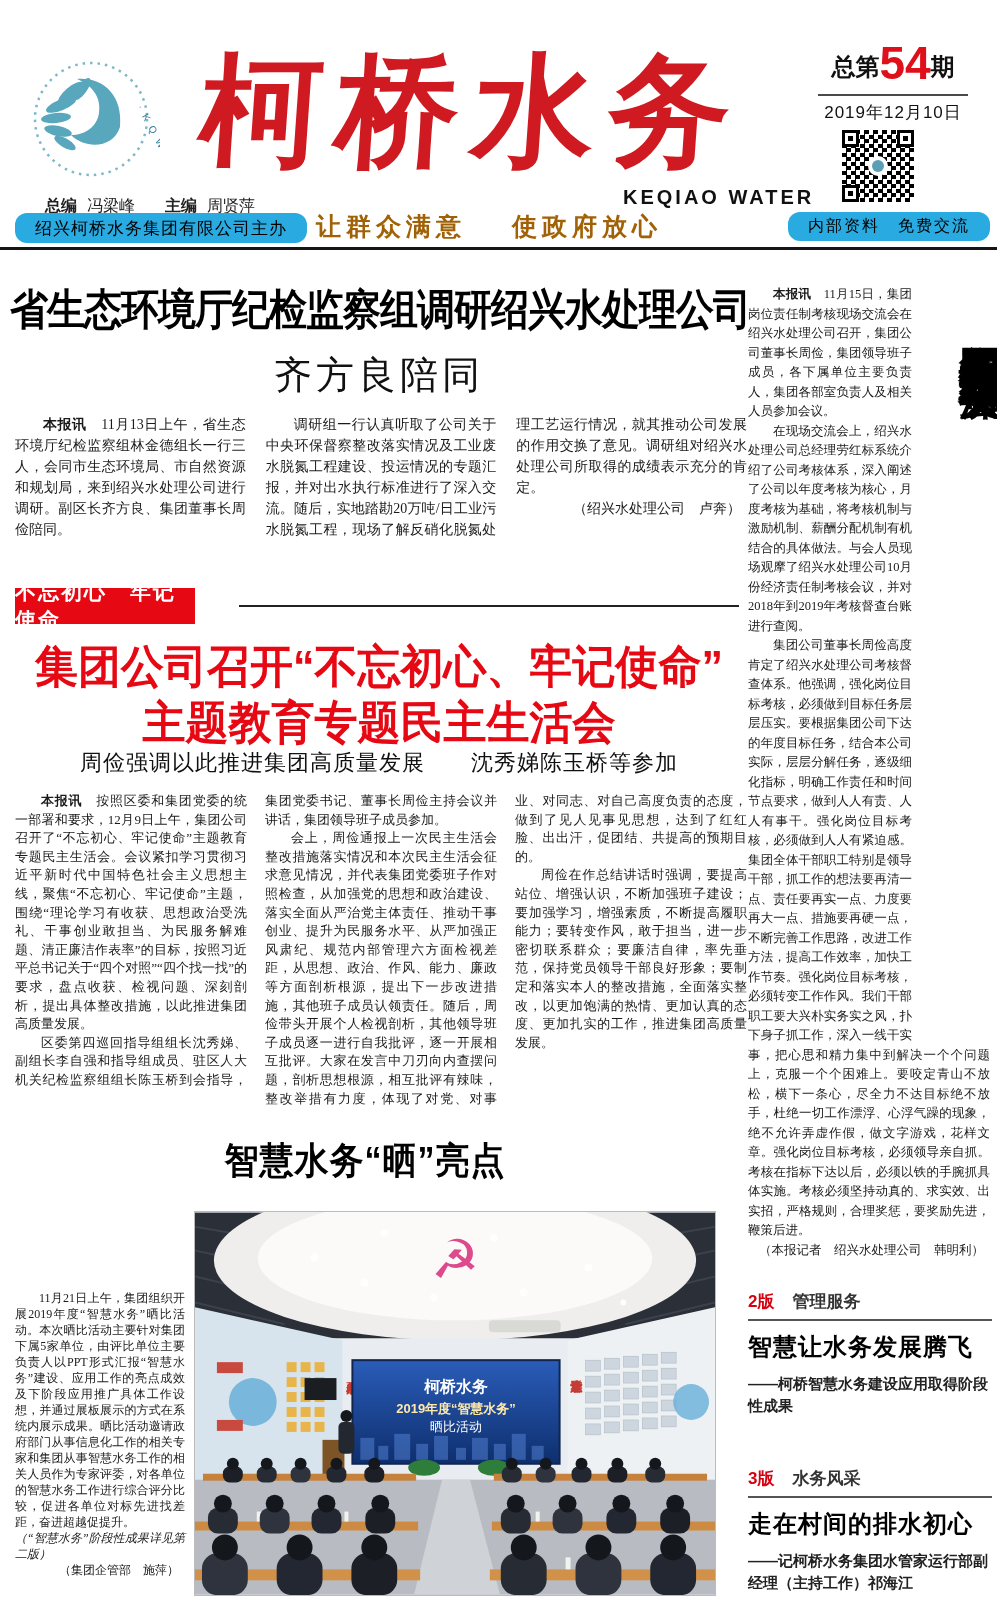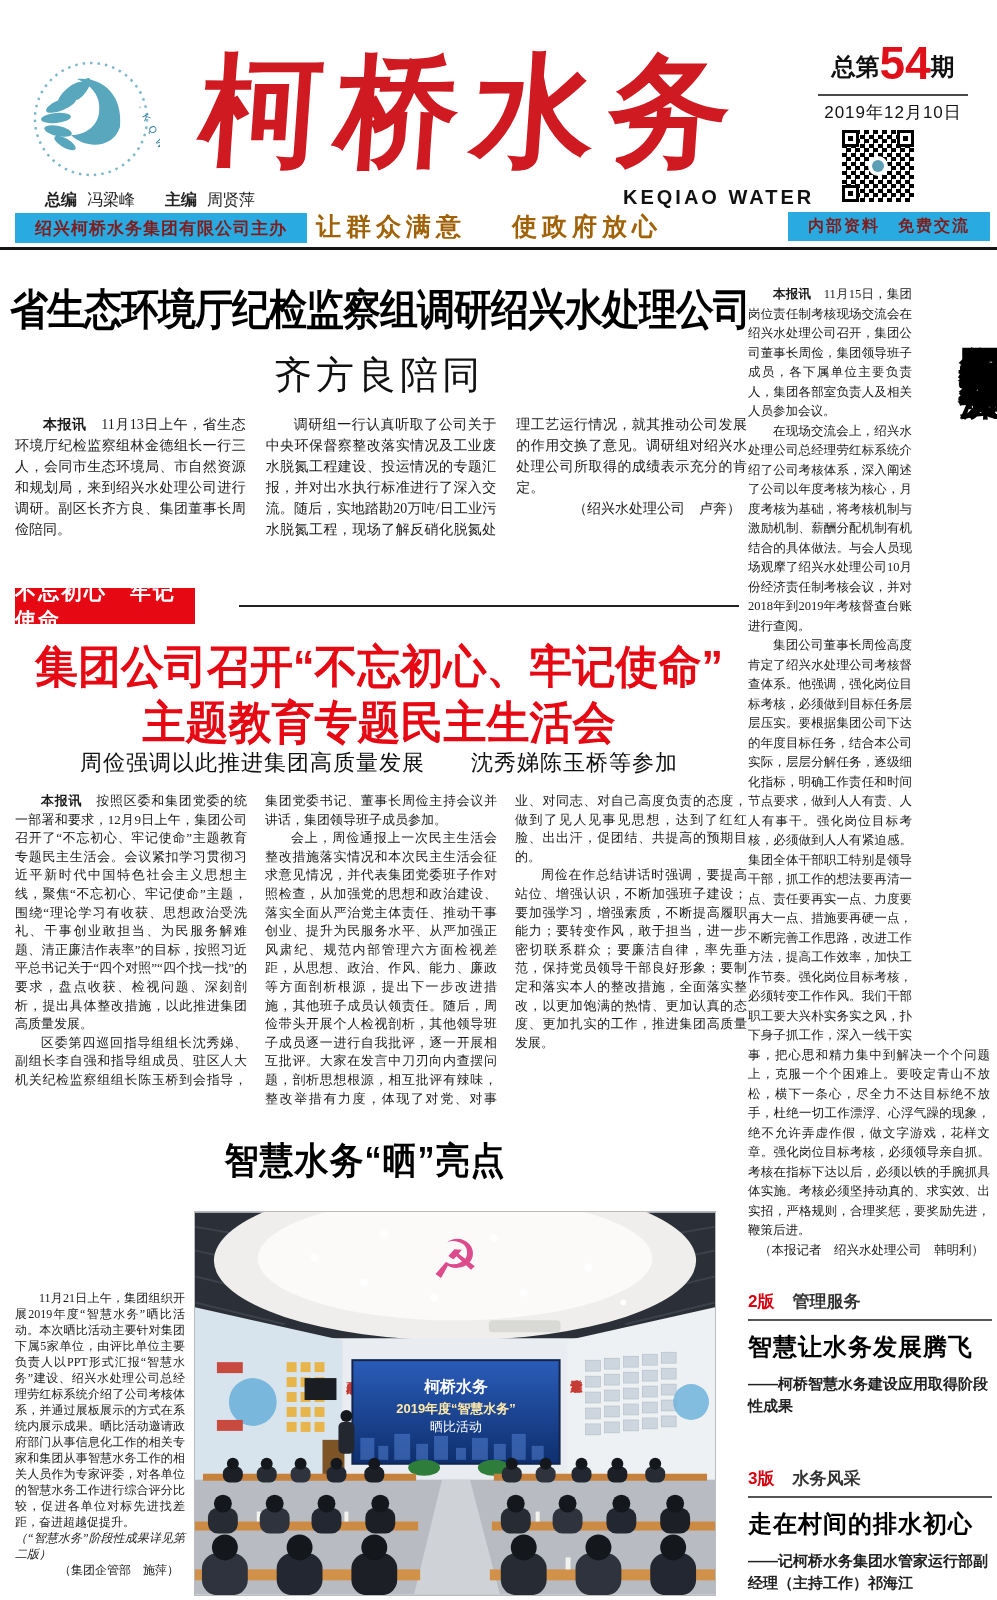--- a/index.html
+++ b/index.html
@@ -14,25 +14,25 @@
   #issue-line{font-size:24px;font-weight:bold;color:#111;white-space:nowrap;}
   #issue-line .issue-no{font-size:46px;color:#e0101a;font-weight:bold;vertical-align:-4px;letter-spacing:0;}
   #issue-rule{width:150px;margin:4px auto 5px auto;border-top:2px solid #4a4a4a;}
   #issue-date{font-size:17px;letter-spacing:1px;color:#111;}
   #qr{left:842px;top:130px;width:72px;height:72px;background:
       conic-gradient(#000 25%,#fff 0 50%,#000 0 75%,#fff 0);background-size:9px 9px;outline:2px solid #fff;}
   .finder{position:absolute;width:17px;height:17px;border:3px solid #000;background:#fff;box-sizing:border-box;}
   .finder::after{content:"";position:absolute;left:3px;top:3px;width:5px;height:5px;background:#000;}
   .qr-center{position:absolute;left:26px;top:26px;width:20px;height:20px;background:#fff;border-radius:50%;}
   .qr-center::after{content:"";position:absolute;left:4px;top:4px;width:12px;height:12px;border-radius:50%;background:#5c9fb5;}
-  #editors{left:45px;top:190px;font-size:16px;color:#222;font-family:"Liberation Serif","DejaVu Serif",serif;}
+  #editors{left:45px;top:196px;font-size:16px;color:#222;font-family:"Liberation Serif","DejaVu Serif",serif;}
   #editors b{font-family:"Liberation Sans","DejaVu Sans",sans-serif;margin-right:10px;}
   #editors .name{margin-right:26px;}
   #english-title{left:612px;top:186px;font-size:20px;font-weight:bold;letter-spacing:3px;color:#111;margin-left:11px;}
-  .blue-box{background:#29abe2;color:#7f1d1d;font-weight:bold;display:flex;align-items:center;justify-content:center;}
+  .blue-box{background:#29abe2;color:#000000;font-weight:normal;display:flex;align-items:center;justify-content:center;border-radius:12px;}
   #organizer-box{left:15px;top:213px;width:292px;height:30px;font-size:17px;letter-spacing:1px;}
   #slogan{left:316px;top:210px;font-size:25px;font-weight:900;letter-spacing:5px;color:#a16207;white-space:nowrap;}
   #slogan span{margin-right:46px;}
   #notice-box{left:788px;top:212px;width:202px;height:29px;font-size:16px;letter-spacing:2px;}
   #header-rule{left:0;top:247px;width:997px;height:3px;background:#151515;}
   
   #lead-headline{left:10px;top:284px;width:738px;text-align:center;font-size:38px;font-weight:900;
       letter-spacing:-1px;color:#000;transform:scaleY(1.12);white-space:nowrap;}
   #lead-subhead{left:10px;top:350px;width:738px;text-align:center;font-size:38px;
       font-family:"Liberation Serif","DejaVu Serif",serif;color:#111;letter-spacing:4px;}
@@ -152,21 +152,21 @@
     <div class="v-headline">集团召开岗位责任制考核现场交流会</div>
     <p><b class="lead">本报讯</b>　<span>11月15日，集团岗位责任制考核现场交流会在绍兴水处理公司召开，集团公司董事长周俭，集团领导班子成员，各下属单位主要负责人，集团各部室负责人及相关人员参加会议。</span></p>
     <p>在现场交流会上，绍兴水处理公司总经理劳红标系统介绍了公司考核体系，深入阐述了公司以年度考核为核心，月度考核为基础，将考核机制与激励机制、薪酬分配机制有机结合的具体做法。与会人员现场观摩了绍兴水处理公司10月份经济责任制考核会议，并对2018年到2019年考核督查台账进行查阅。</p>
     <p>集团公司董事长周俭高度肯定了绍兴水处理公司考核督查体系。他强调，强化岗位目标考核，必须做到目标任务层层压实。要根据集团公司下达的年度目标任务，结合本公司实际，层层分解任务，逐级细化指标，明确工作责任和时间节点要求，做到人人有责、人人有事干。强化岗位目标考核，必须做到人人有紧迫感。集团全体干部职工特别是领导干部，抓工作的想法要再清一点、责任要再实一点、力度要再大一点、措施要再硬一点，不断完善工作思路，改进工作方法，提高工作效率，加快工作节奏。强化岗位目标考核，必须转变工作作风。我们干部职工要大兴朴实务实之风，扑下身子抓工作，深入一线干实事，把心思和精力集中到解决一个个问题上，克服一个个困难上。要咬定青山不放松，横下一条心，尽全力不达目标绝不放手，杜绝一切工作漂浮、心浮气躁的现象，绝不允许弄虚作假，做文字游戏，花样文章。强化岗位目标考核，必须领导亲自抓。考核在指标下达以后，必须以铁的手腕抓具体实施。考核必须坚持动真的、求实效、出实招，严格规则，合理奖惩，要奖励先进，鞭策后进。</p>
     <p class="byline">（本报记者　绍兴水处理公司　韩明利）</p>
   </div>
 
   <div class="abs" id="smart-headline">智慧水务“晒”亮点</div>
 
   <div class="abs bodytext" id="smart-body">
-    <p>11月21日上午，集团组织开展2019年度“智慧水务”晒比活动。本次晒比活动主要针对集团下属5家单位，由评比单位主要负责人以PPT形式汇报“智慧水务”建设、绍兴水处理公司总经理劳红标系统介绍了公司考核体系，并通过展板展示的方式在系统内展示成果。晒比活动邀请政府部门从事信息化工作的相关专家和集团从事智慧水务工作的相关人员作为专家评委，对各单位的智慧水务工作进行综合评分比较，促进各单位对标先进找差距，奋进超越促提升。</p>
+    <p>11月21日上午，集团组织开展2019年度“智慧水务”晒比活动。本次晒比活动主要针对集团下属5家单位，由评比单位主要负责人以PPT形式汇报“智慧水务”建设、应用工作的亮点成效及下阶段应用推广具体工作设想，并通过展板展示的方式在系统内展示成果。晒比活动邀请政府部门从事信息化工作的相关专家和集团从事智慧水务工作的相关人员作为专家评委，对各单位的智慧水务工作进行综合评分比较，促进各单位对标先进找差距，奋进超越促提升。</p>
     <p class="note">（“智慧水务”阶段性成果详见第二版）</p>
     <p class="byline">（集团企管部　施萍）</p>
   </div>
 
   <div class="abs" id="photo">
     <svg width="520" height="383" viewBox="0 0 522 383">
       <defs>
         <linearGradient id="screenGrad" x1="0" y1="0" x2="0" y2="1">
           <stop offset="0" stop-color="#2a5cb8"></stop>
             <stop offset="1" stop-color="#0e2f6e"></stop>

